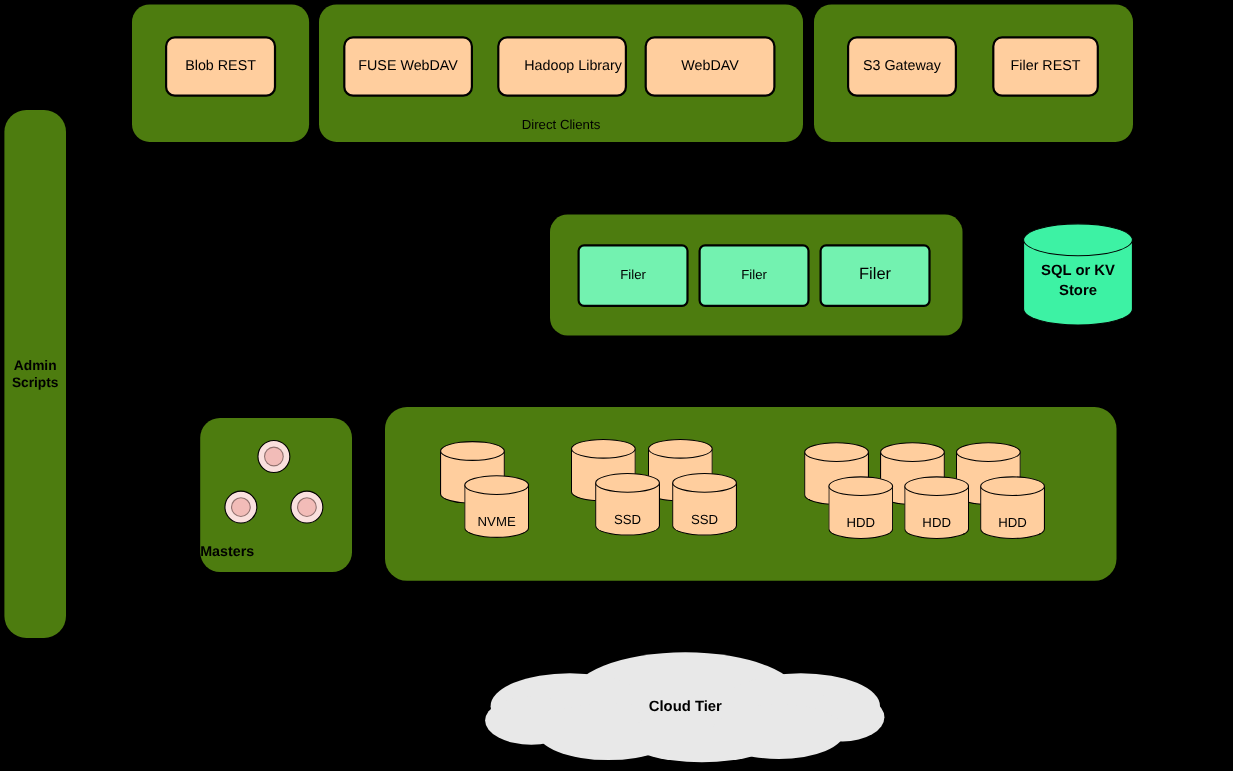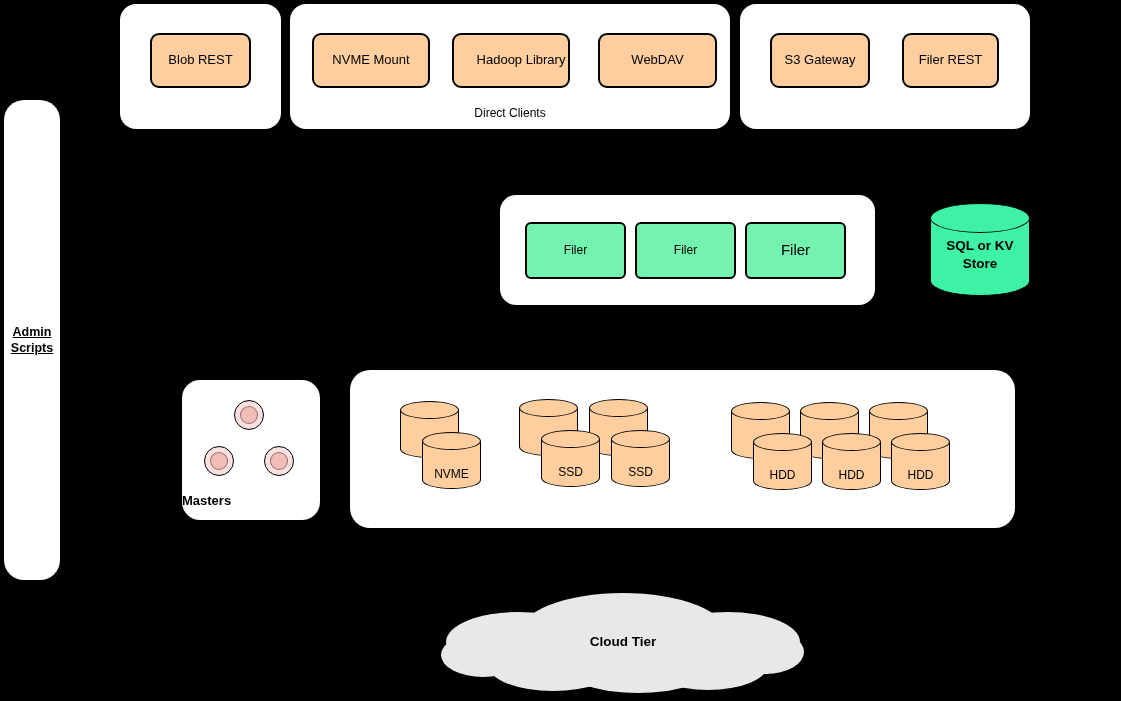--- a/index.html
+++ b/index.html
@@ -1,35 +1,35 @@
 <!DOCTYPE html>
 <html><head>
 <meta charset="utf-8">
 <style>
   * { margin:0; padding:0; box-sizing:border-box; }
   html,body { width:1121px; height:701px; }
   body { background:#000; font-family:"Liberation Sans","DejaVu Sans",sans-serif; color:#000; }
   .canvas { position:relative; width:1121px; height:701px; background:#000; overflow:hidden; }
 
-  .panel { position:absolute; background:#ffffff; border-radius:16px;text-decoration:underline; }
+  .panel { position:absolute; background:#4d7c0f; border-radius:16px; }
 
   .node { position:absolute; display:flex; align-items:center; justify-content:center;
           border:2px solid #000; border-radius:9px; font-size:13px; text-align:center; line-height:1.25; }
   .node.orange { background:#FFCE9E; }
   .node.green  { background:#73F2B0; border-radius:6px; }
 
   
   .group-blob    { left:120px; top:4px; width:161px; height:125px; }
   .group-direct  { left:290px; top:4px; width:440px; height:125px; }
   .group-gateway { left:740px; top:4px; width:290px; height:125px; }
 
   .blob-rest  { left:30px;  top:29px; width:101px; height:55px; }
   .fuse       { left:22px;  top:29px; width:118px; height:55px; }
   .hadoop     { left:162px; top:29px; width:118px; height:55px;padding-left:20px; }
-  .webdav     { left:296px; top:29px; width:119px; height:55px;margin-left:12px; }
+  .webdav     { left:296px; top:29px; width:119px; height:55px; }
   .s3         { left:30px;  top:29px; width:100px; height:55px; }
   .filer-rest { left:162px; top:29px; width:97px;  height:55px; }
   .caption { position:absolute; left:0; right:0; bottom:9px; text-align:center; font-size:12px; }
 
   
   .admin { left:4px; top:100px; width:56px; height:480px; border-radius:20px;
            display:flex; align-items:center; justify-content:center; text-align:center;
            font-weight:bold; font-size:12.5px; line-height:1.3; }
 
   
@@ -86,21 +86,21 @@
 </head>
 <body>
 
 <div class="canvas">
 
   <div class="panel group-blob">
     <div class="node orange blob-rest">Blob REST</div>
   </div>
 
   <div class="panel group-direct">
-    <div class="node orange fuse">NVME Mount</div>
+    <div class="node orange fuse">FUSE WebDAV</div>
     <div class="node orange hadoop">Hadoop Library</div>
     <div class="node orange webdav">WebDAV</div>
     <div class="caption">Direct Clients</div>
   </div>
 
   <div class="panel group-gateway">
     <div class="node orange s3">S3 Gateway</div>
     <div class="node orange filer-rest">Filer REST</div>
   </div>
 

